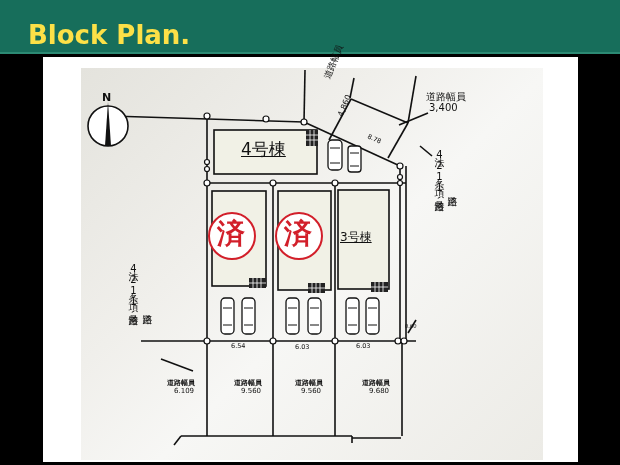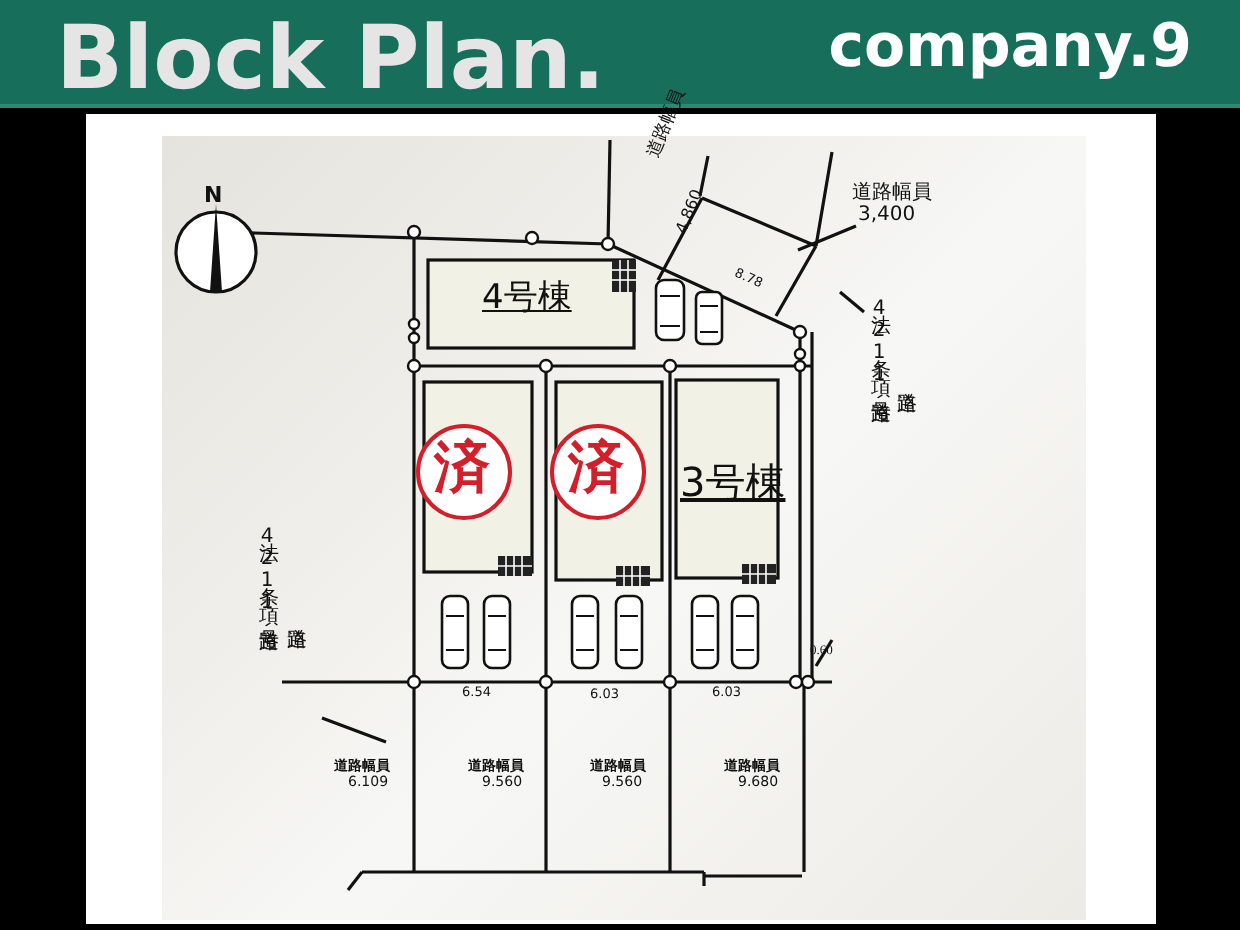--- a/index.html
+++ b/index.html
@@ -1,35 +1,34 @@
 <!DOCTYPE html>
 <html><head>
 <meta charset="utf-8">
 <style>
   html,body{margin:0;padding:0;}
   body{width:620px;height:465px;background:#000;position:relative;overflow:hidden;font-family:"DejaVu Sans",sans-serif;}
   .header{position:absolute;left:0;top:0;width:620px;height:52px;background:#176e5b;border-bottom:2px solid #2c8a74;}
-  .header .title{position:absolute;left:28px;top:4px;color:#e5e5e5;font-family:"DejaVu Sans",sans-serif;font-weight:bold;font-size:44px;letter-spacing:0px;}
+  .header .title{position:absolute;left:28px;top:20px;color:#fde047;font-family:"DejaVu Sans",sans-serif;font-weight:bold;font-size:26px;letter-spacing:0px;}
   .header .company{position:absolute;right:24px;top:6px;color:#fff;font-family:"DejaVu Sans",sans-serif;font-weight:bold;font-size:30px;}
   .frame{position:absolute;left:43px;top:57px;width:535px;height:405px;background:#fff;}
   .plan{position:absolute;left:81px;top:68px;width:462px;height:392px;
         background:linear-gradient(135deg,#e4e3dd 0%,#f0efeb 35%,#f7f7f5 55%,#ecebe6 100%);}
   .plan svg{position:absolute;left:0;top:0;}
   .lbl{position:absolute;color:#111;font-family:"DejaVu Sans",sans-serif;line-height:1;}
   .vtext{writing-mode:vertical-rl;text-orientation:upright;font-size:10px;letter-spacing:0px;}
   .small{font-size:7px;}
   .tiny{font-size:6.5px;}
   .unit{font-size:20px;text-decoration:underline;}
 </style>
 </head>
 <body>
 
 <div class="header">
   <div class="title">Block Plan.</div>
-  <div class="company">company.9</div>
 </div>
 
 <div class="frame"></div>
 
 <div class="plan">
   <svg width="462" height="392" viewBox="0 0 462 392">
     <g stroke="#111" stroke-width="1.6" fill="none">
 
       <line x1="30" y1="48" x2="223" y2="54"></line>
 
@@ -160,21 +159,21 @@
       <circle cx="27" cy="58" r="20" stroke="#111" stroke-width="1.6" fill="#fff"></circle>
       <polygon points="27,34 24,78 30,78" fill="#111"></polygon>
     </g>
   </svg>
 
   <div class="lbl" style="left:21px;top:24px;font-size:11px;font-weight:bold;">N</div>
 
   <div class="lbl unit" style="left:160px;top:73px;font-size:17px;">4号棟</div>
   <div class="lbl" style="left:136px;top:152px;font-size:28px;color:#d21f2a;font-weight:bold;">済</div>
   <div class="lbl" style="left:203px;top:152px;font-size:28px;color:#d21f2a;font-weight:bold;">済</div>
-  <div class="lbl unit" style="left:259px;top:163px;font-size:20px;">3号棟</div>
+  <div class="lbl unit" style="left:259px;top:163px;font-size:12px;">3号棟</div>
 
   <div class="lbl" style="left:242px;top:9px;font-size:9px;transform:rotate(-68deg);transform-origin:left top;white-space:nowrap;">
     <span>道路幅員</span>
   </div>
   <div class="lbl" style="left:256px;top:47px;font-size:8px;transform:rotate(-68deg);transform-origin:left top;">4,860</div>
 
   <div class="lbl" style="left:345px;top:24px;font-size:10px;">道路幅員</div>
   <div class="lbl" style="left:348px;top:35px;font-size:10px;">3,400</div>
 
   <div class="lbl tiny" style="left:286px;top:68px;transform:rotate(24deg);">8.78</div>

